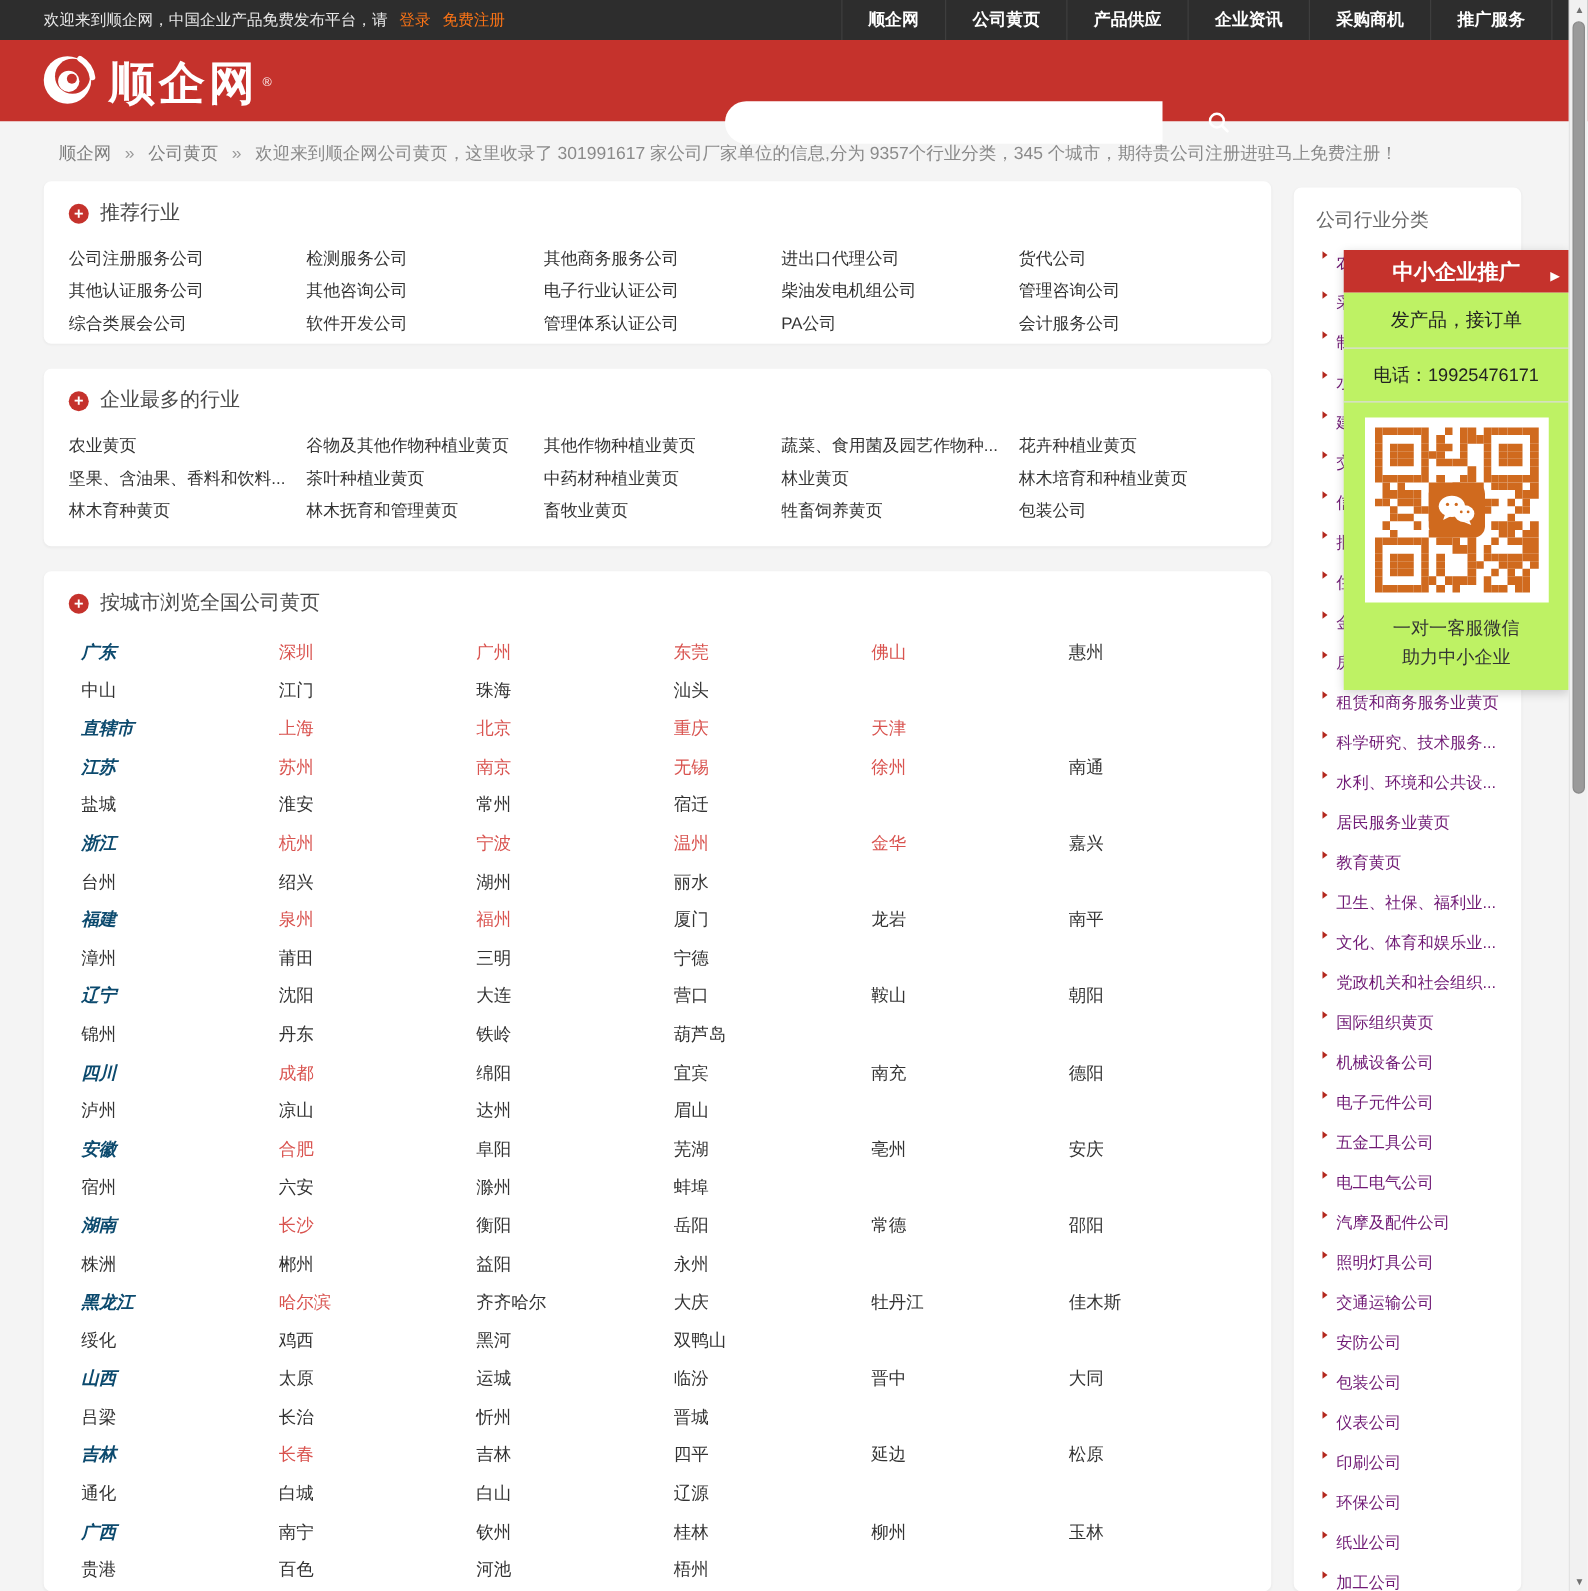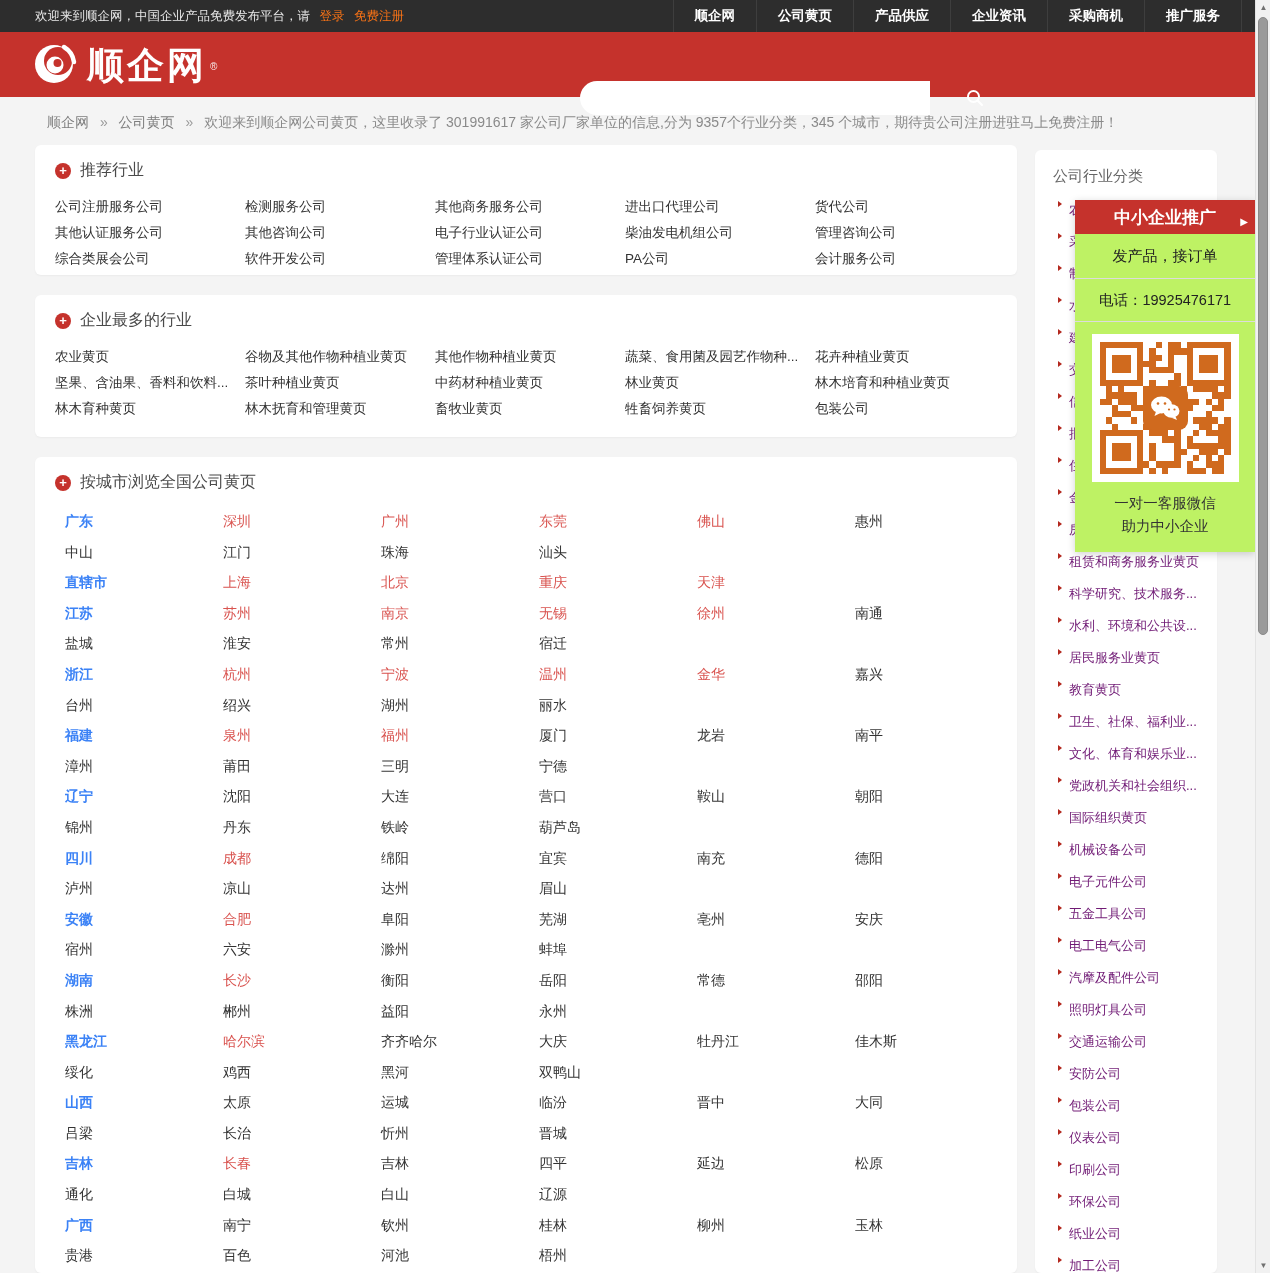--- a/index.html
+++ b/index.html
@@ -67,21 +67,21 @@
     display:grid; grid-template-columns:repeat(5,190px); grid-auto-rows:26px;
     margin:13px 0 0 20px;
   }
   .industry-link { font-size:13.5px; color:#333; line-height:26px; white-space:nowrap; overflow:hidden; }
 
   .city-grid {
     display:grid; grid-template-columns:repeat(6,158px); grid-auto-rows:30.6px;
     margin:13px 0 0 30px;
   }
   .city { font-size:14px; line-height:30.6px; white-space:nowrap; }
-  .city-p { color:#3b82f6; font-weight:bold; }
+  .city-p { color:#0c4a6e; font-weight:bold;font-style:italic; }
   .city-h { color:#d9534f; }
   .city-n { color:#333; }
 
   
   .sidebar {
     position:absolute; left:1035px; top:150px; width:182px; height:1123px;
     background:#fff; border-radius:6px; box-shadow:0 1px 2px rgba(0,0,0,.04);
   }
   .sidebar-title { padding:17px 0 0 18px; font-size:15px; color:#666; }
   .sidebar-list { list-style:none; margin-top:15px; }

